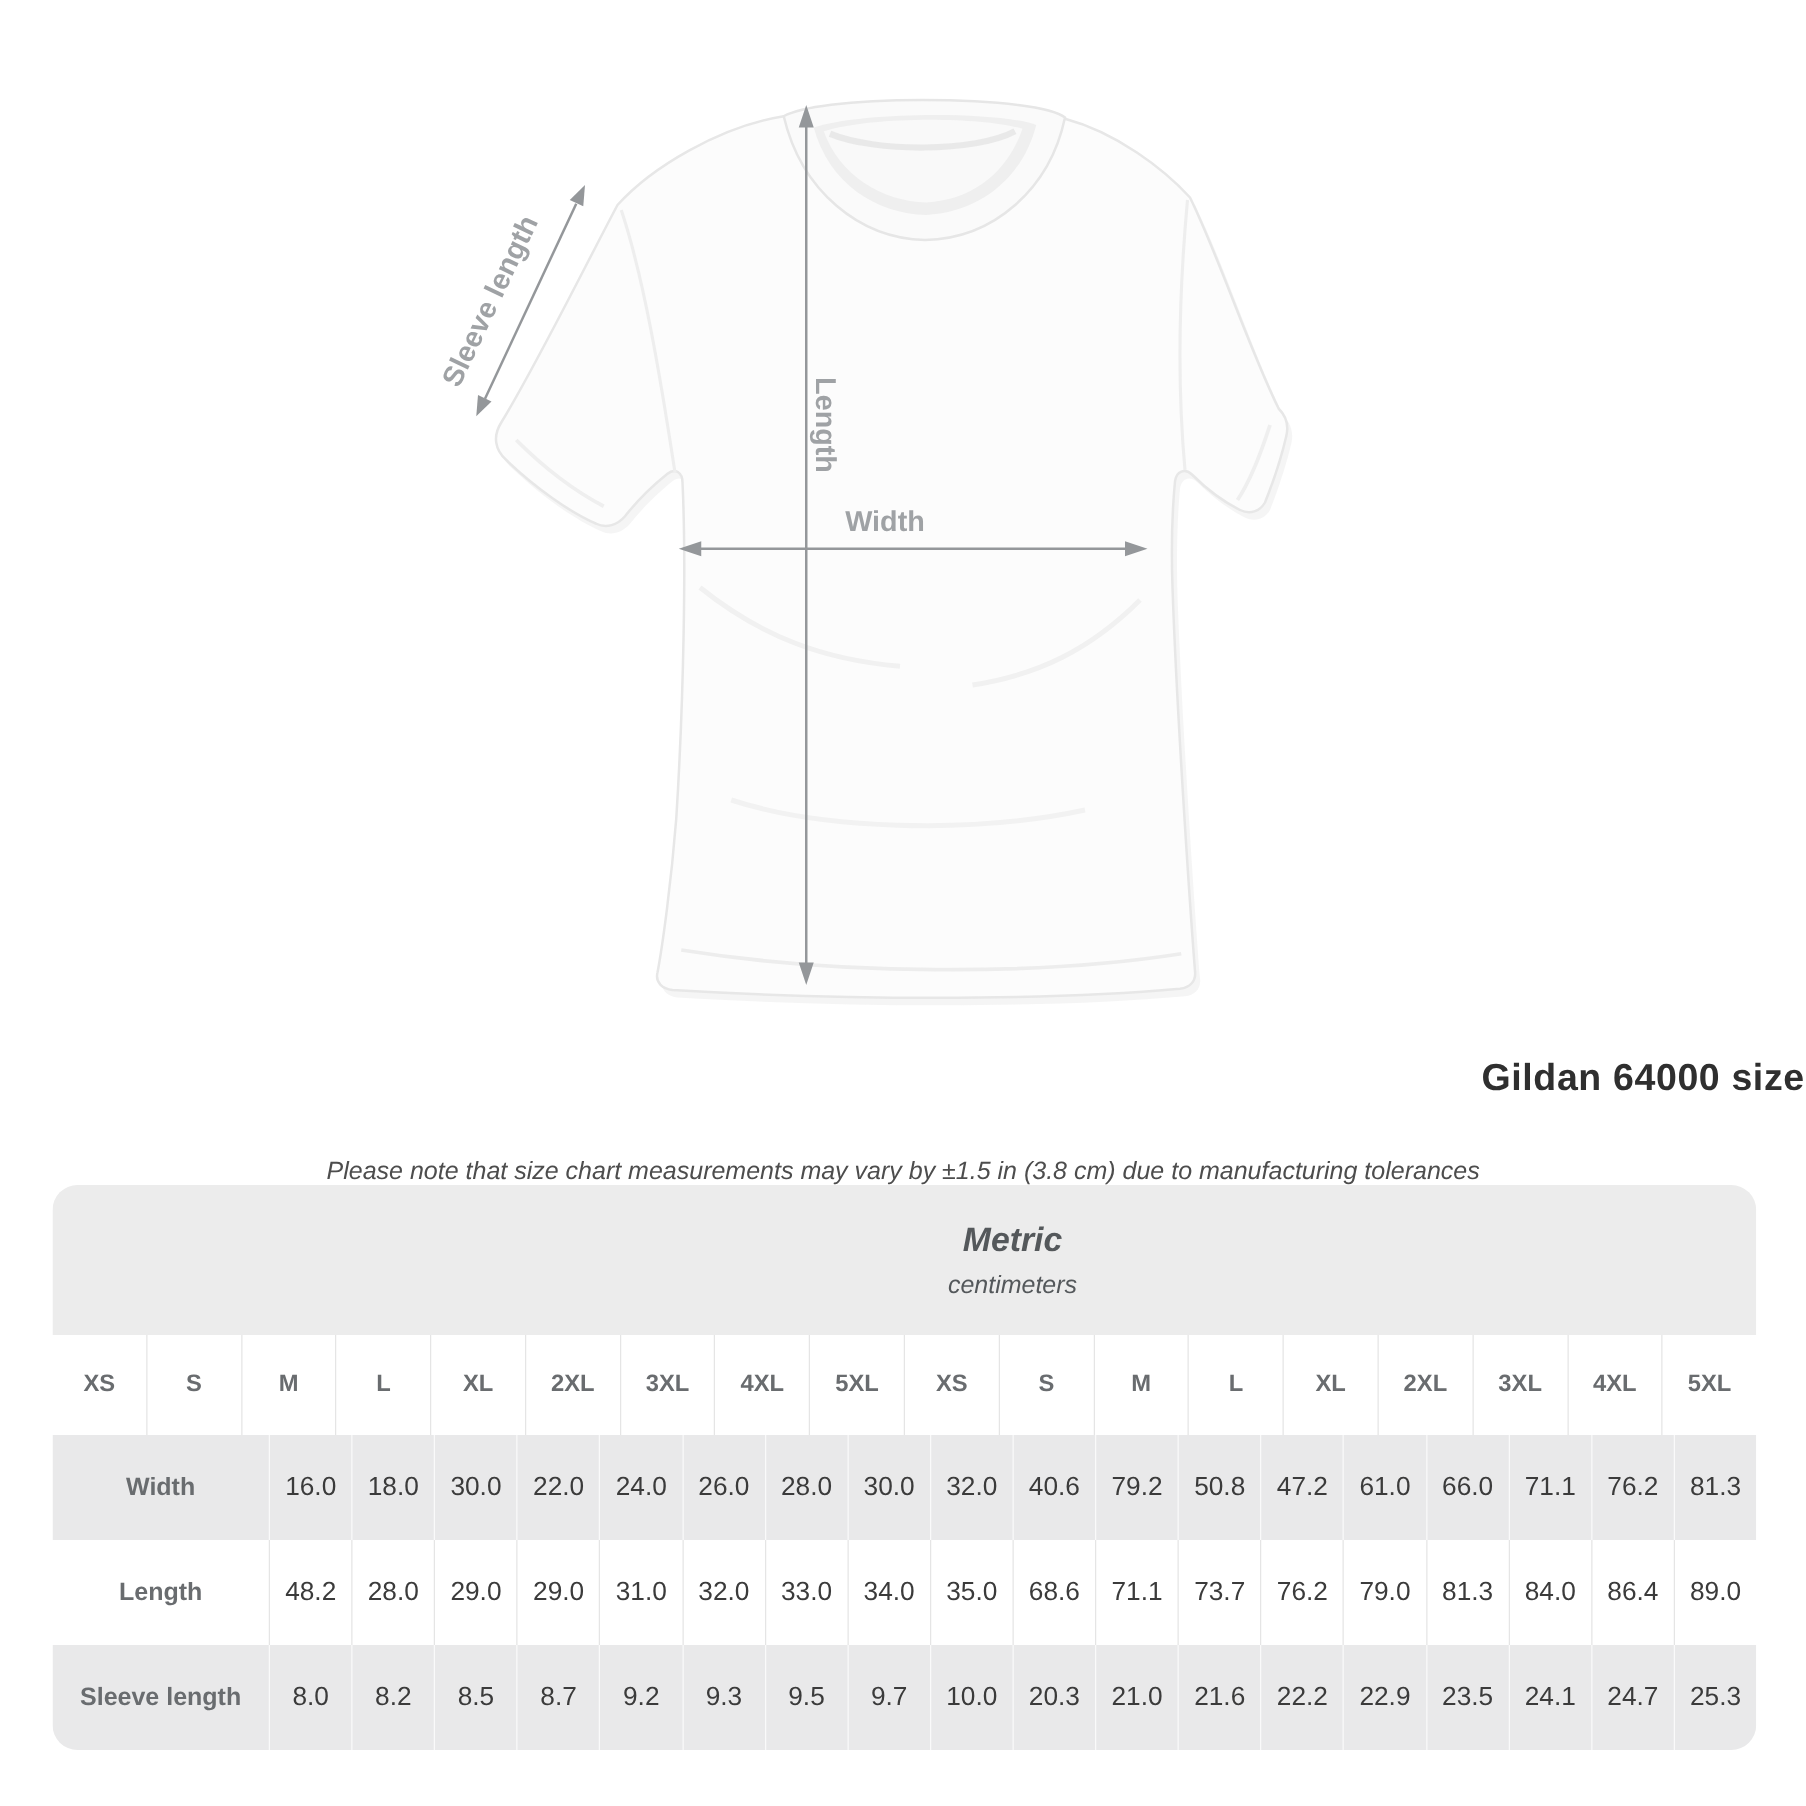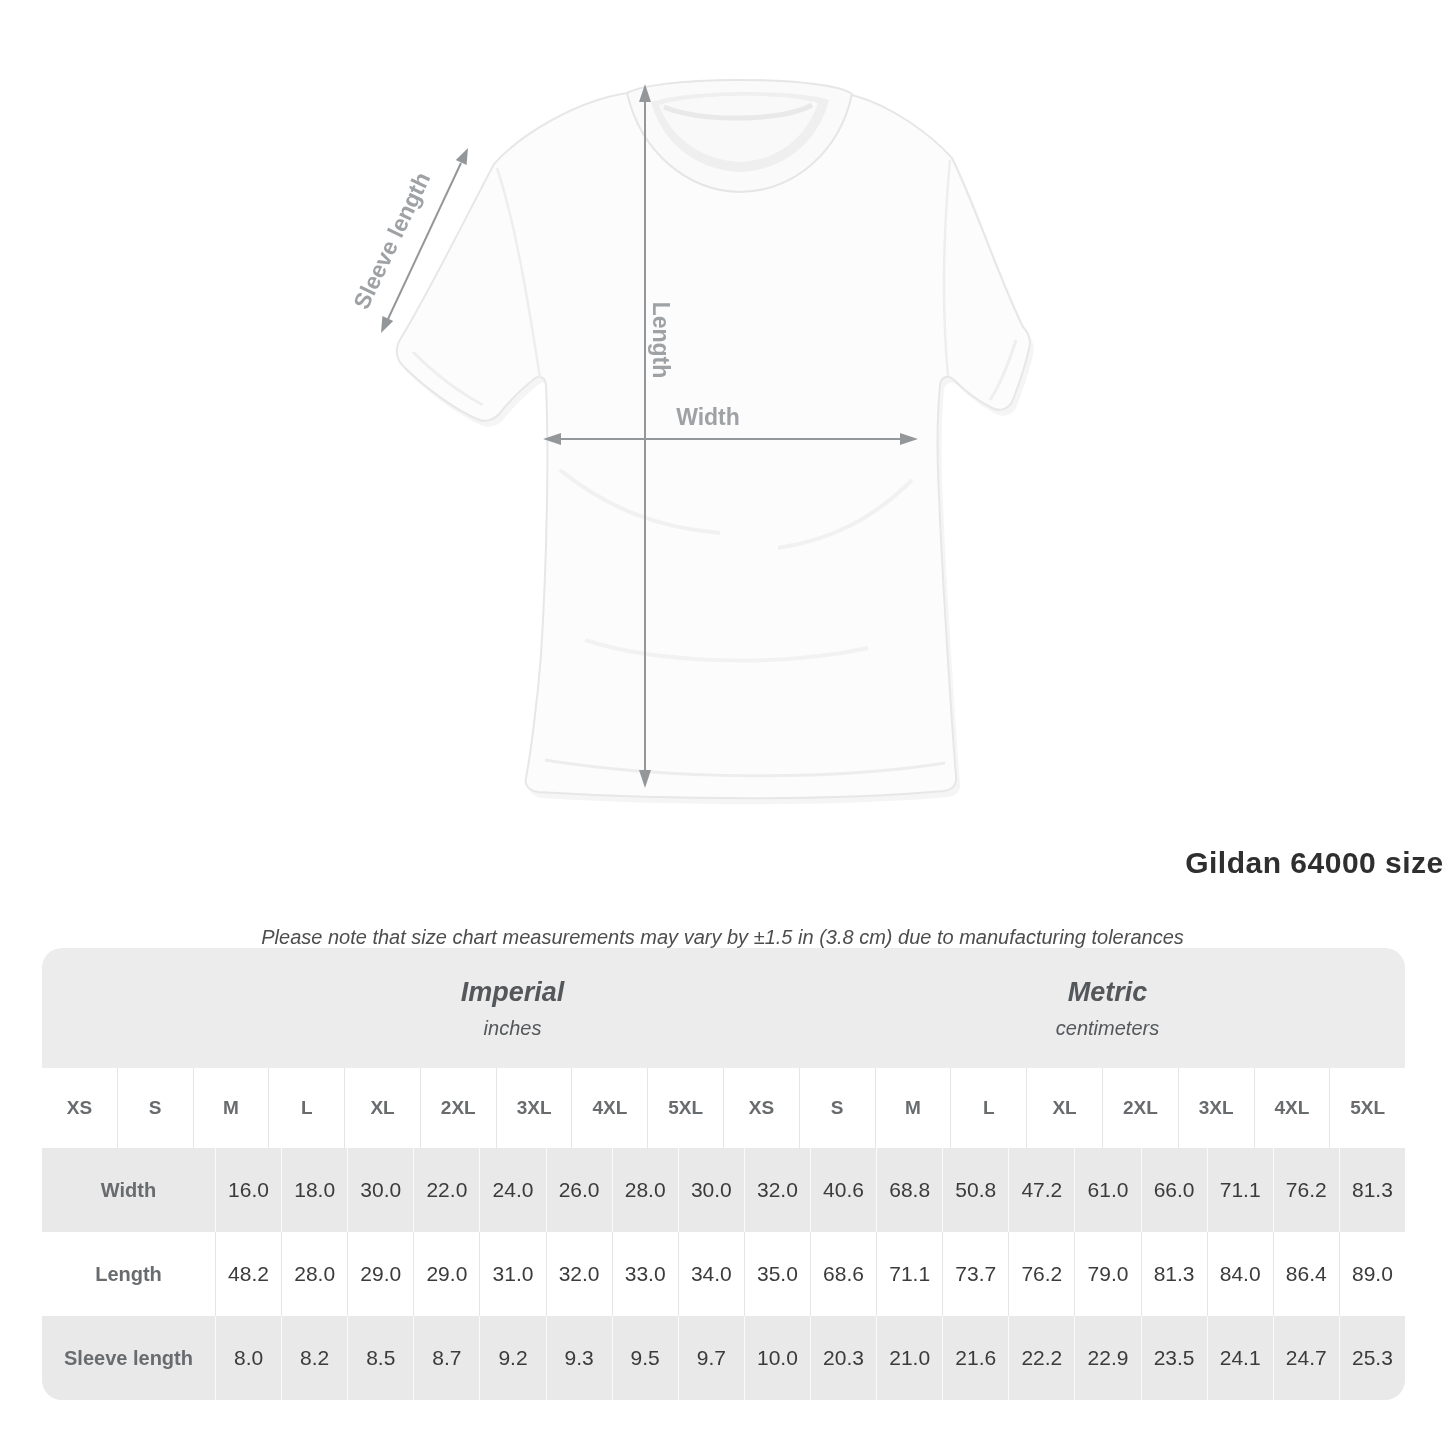--- a/index.html
+++ b/index.html
@@ -85,24 +85,20 @@
   <text x="708" y="425" text-anchor="middle" font-size="23" font-weight="bold" fill="#9fa2a5">Width</text>
 </svg>
 
 <h1 class="title">Gildan 64000 sizes</h1>
 <p class="subtitle">Please note that size chart measurements may vary by ±1.5 in (3.8 cm) due to manufacturing tolerances</p>
 
 <div class="size-table">
   <div class="band">
     <div class="spacer"></div>
     <div class="ug">
-      <div class="ug-name">Imperial</div>
-      <div class="ug-unit">inches</div>
-    </div>
-    <div class="ug">
       <div class="ug-name">Metric</div>
       <div class="ug-unit">centimeters</div>
     </div>
   </div>
   <div class="row header-row">
 
   <div class="cell size-head">XS</div>
       <div class="cell size-head">S</div>
       <div class="cell size-head">M</div>
       <div class="cell size-head">L</div>
@@ -127,21 +123,21 @@
       <div class="cell num-cell">16.0</div>
       <div class="cell num-cell">18.0</div>
       <div class="cell num-cell">30.0</div>
       <div class="cell num-cell">22.0</div>
       <div class="cell num-cell">24.0</div>
       <div class="cell num-cell">26.0</div>
       <div class="cell num-cell">28.0</div>
       <div class="cell num-cell">30.0</div>
       <div class="cell num-cell">32.0</div>
       <div class="cell num-cell">40.6</div>
-      <div class="cell num-cell">68.8</div>
+      <div class="cell num-cell">79.2</div>
       <div class="cell num-cell">50.8</div>
       <div class="cell num-cell">47.2</div>
       <div class="cell num-cell">61.0</div>
       <div class="cell num-cell">66.0</div>
       <div class="cell num-cell">71.1</div>
       <div class="cell num-cell">76.2</div>
       <div class="cell num-cell">81.3</div>
     </div>
     <div class="row data-row row-white">
       <div class="cell label-cell">Length</div>

